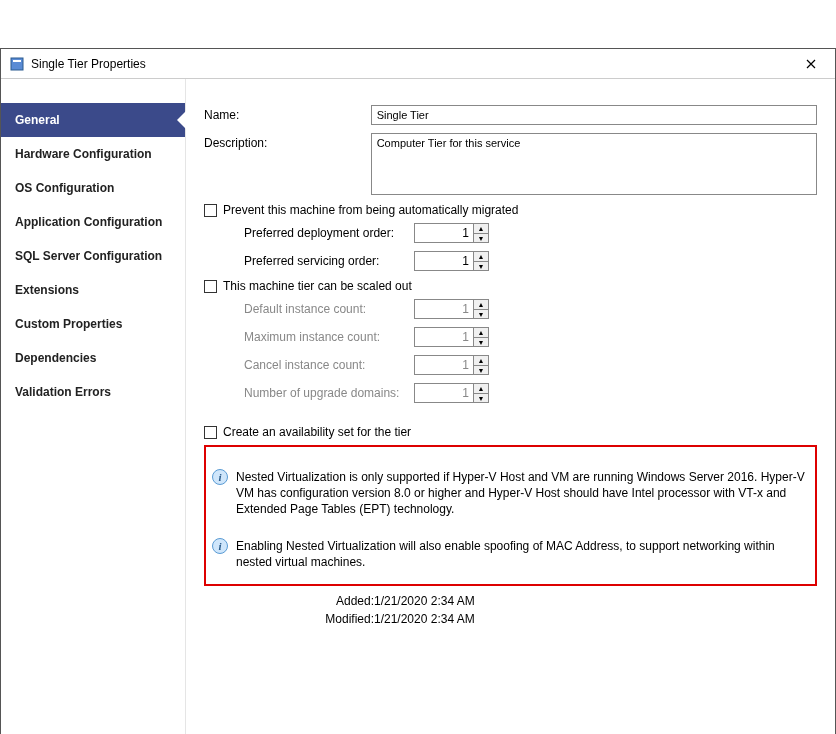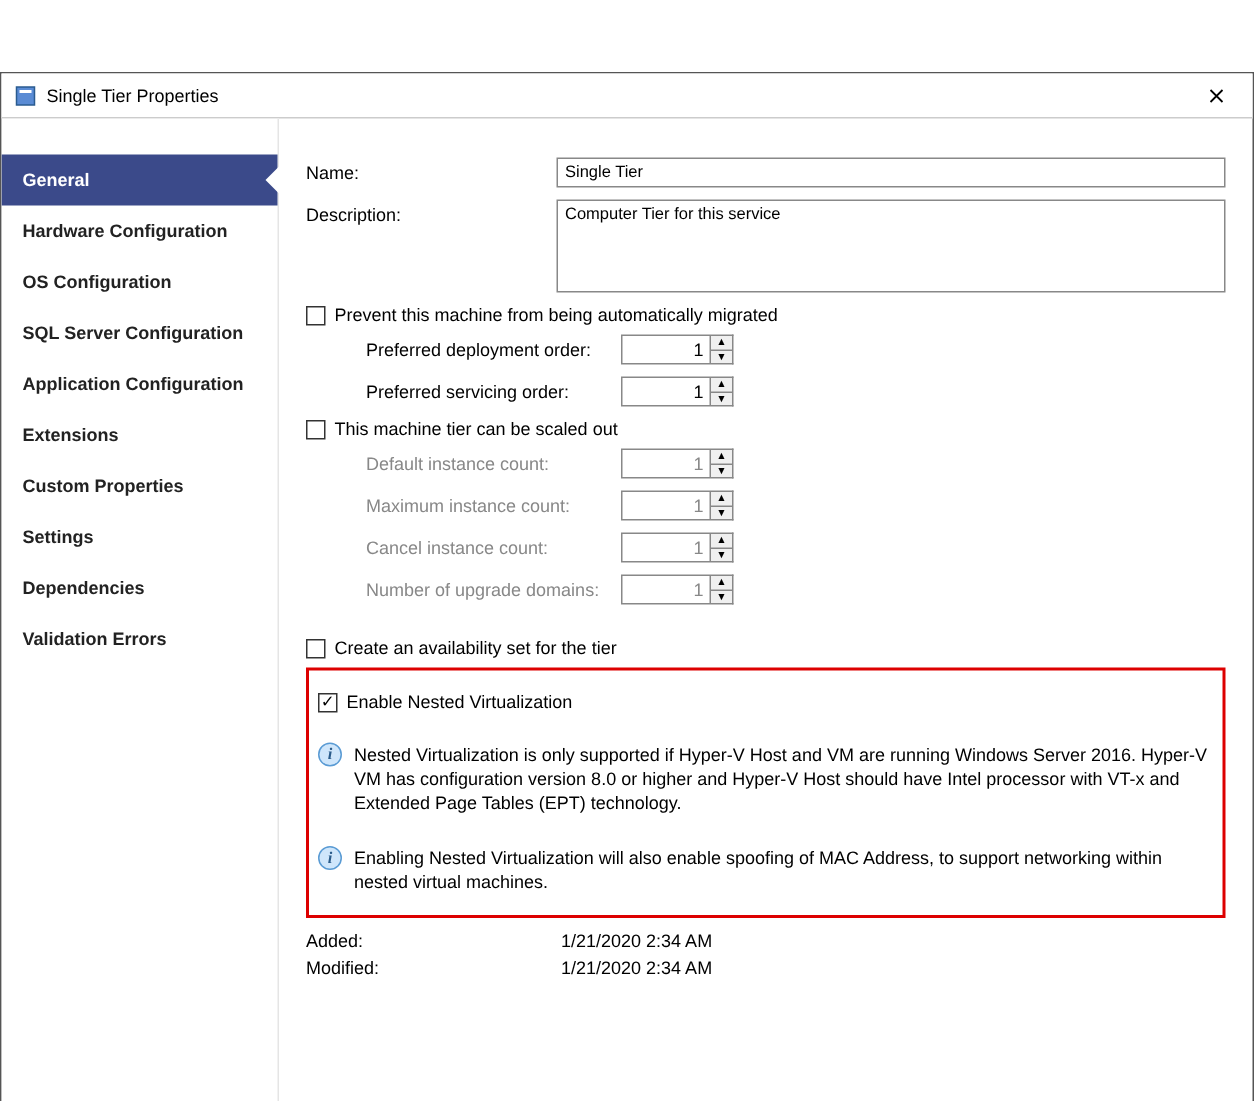--- a/index.html
+++ b/index.html
@@ -117,21 +117,21 @@
     }
     .info-row { display:flex; align-items:flex-start; margin:6px 0 6px 0; }
     .info-icon {
       width:16px; height:16px; border-radius:50%; background:#cfe6fb;
       border:1px solid #5a9bd4; color:#2a5b8a; font-weight:bold;
       display:flex; align-items:center; justify-content:center;
       font-size:11px; margin-right:8px; flex-shrink:0; font-style:italic;
       font-family: Georgia, serif;
     }
     .info-text { flex:1; line-height:1.35; }
-    .meta-row { display:flex; margin:4px 0; }
+    .meta-row { display:flex; margin:4px 0;text-align:right; }
     .meta-row .lbl { width:170px; }
     .footer {
       height:27px; border-top:1px solid #ccc;
       display:flex; align-items:center; padding:4px 12px;
       background:#f3f3f3;
     }
     .footer .spacer { flex:1; }
     .btn-std {
       min-width:74px; padding:4px 12px; font-size:12px;
       background:#e9e9e9; border:1px solid #888; cursor:pointer;
@@ -158,25 +158,24 @@
           <path d="M1 1 L9 9 M9 1 L1 9" stroke="currentColor" stroke-width="1.2"></path>
         </svg>
     </div>
   </div>
 
   <div class="body">
     <div class="sidebar">
       <div class="sidebar-item active">General</div>
       <div class="sidebar-item">Hardware Configuration</div>
       <div class="sidebar-item">OS Configuration</div>
+      <div class="sidebar-item">Application Configuration</div>
       <div class="sidebar-item">SQL Server Configuration</div>
-      <div class="sidebar-item">Application Configuration</div>
       <div class="sidebar-item">Extensions</div>
       <div class="sidebar-item">Custom Properties</div>
-      <div class="sidebar-item">Settings</div>
       <div class="sidebar-item">Dependencies</div>
       <div class="sidebar-item">Validation Errors</div>
     </div>
 
     <div class="content">
 
       <div class="form-row">
         <div class="lbl">Name:</div>
         <input class="text-input wide-input" value="Single Tier" style="">
       </div>
@@ -263,24 +262,20 @@
       </div>
 
       <div class="gap"></div>
 
       <div class="checkbox-row">
         <span class="checkbox"></span>
         <span>Create an availability set for the tier</span>
       </div>
 
       <div class="highlight-box">
-        <div class="checkbox-row">
-          <span class="checkbox checked"></span>
-          <span>Enable Nested Virtualization</span>
-        </div>
         <div class="gap"></div>
         <div class="info-row">
           <span class="info-icon">i</span>
           <span class="info-text">Nested Virtualization is only supported if Hyper-V Host and VM are running Windows Server 2016. Hyper-V VM has configuration version 8.0 or higher and Hyper-V Host should have Intel processor with VT-x and Extended Page Tables (EPT) technology.</span>
         </div>
         <div class="gap"></div>
         <div class="info-row">
           <span class="info-icon">i</span>
           <span class="info-text">Enabling Nested Virtualization will also enable spoofing of MAC Address, to support networking within nested virtual machines.</span>
         </div>

